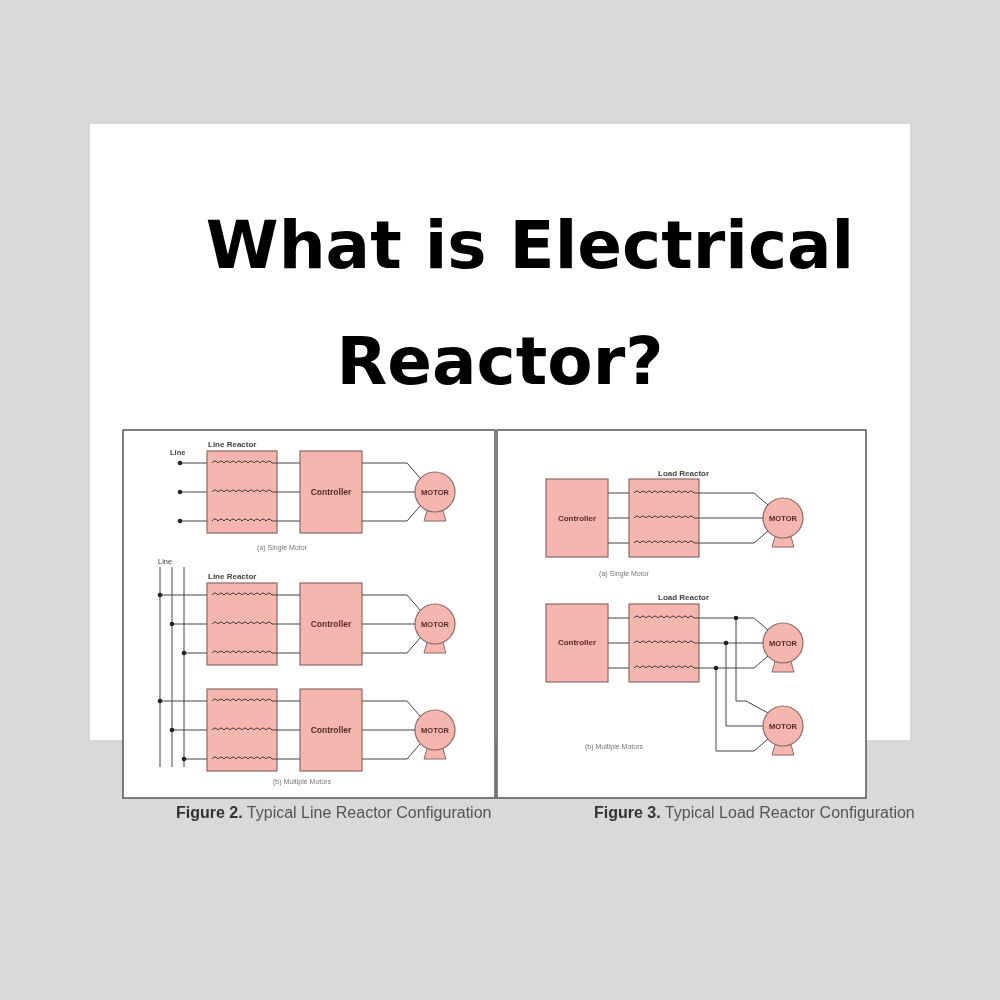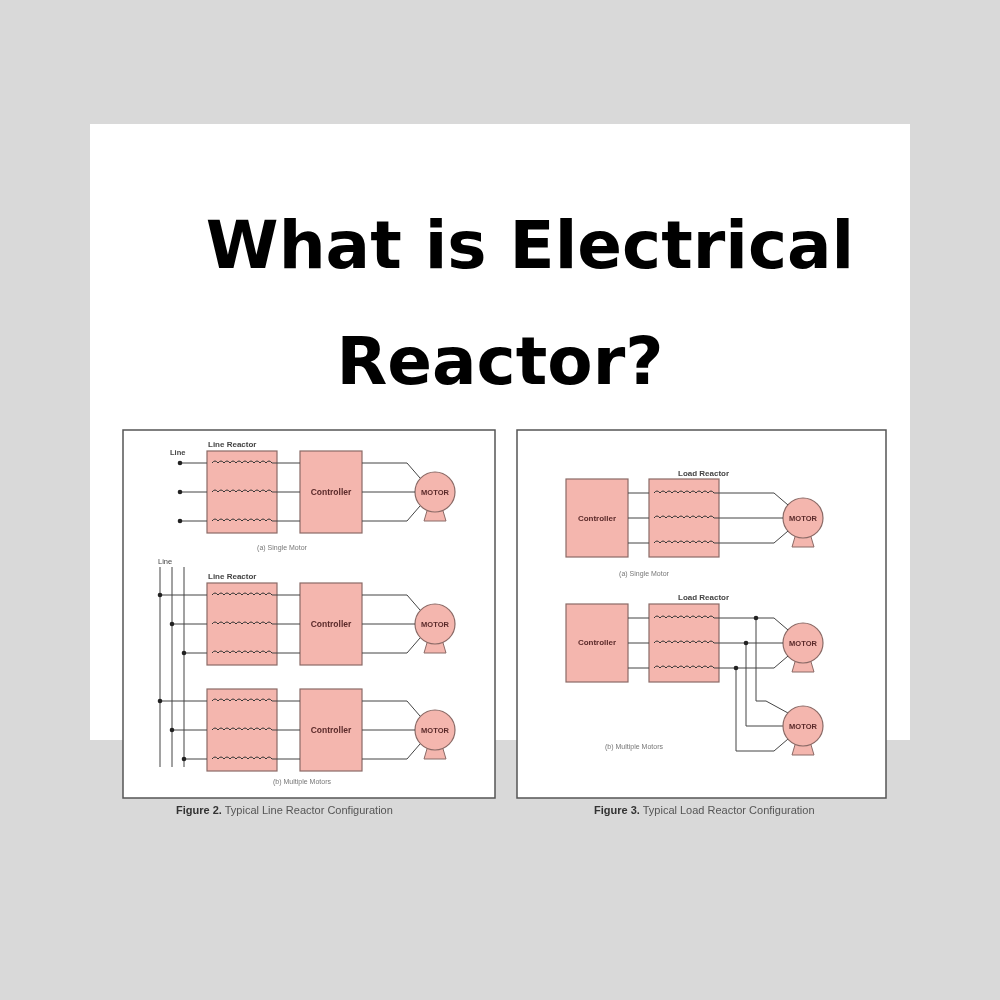--- a/index.html
+++ b/index.html
@@ -3,21 +3,21 @@
 <meta charset="utf-8">
 <style>
   html,body{margin:0;padding:0;}
   body{width:1000px;height:1000px;background:#d9d9d9;position:relative;overflow:hidden;font-family:"DejaVu Sans",sans-serif;}
   .card{position:absolute;left:90px;top:124px;width:820px;height:616px;background:#ffffff;}
   .title{position:absolute;left:0;top:64px;width:820px;text-align:center;font-family:"DejaVu Sans",sans-serif;font-weight:bold;font-size:66px;line-height:116px;color:#000;letter-spacing:0px;}
   .title .l1{display:block;padding-left:60px;}
   .title .l2{display:block;}
   .fig{position:absolute;}
   .fig svg{display:block;}
-  .caption{position:absolute;font-family:"Liberation Sans",sans-serif;font-size:11px;color:#555;white-space:nowrap;text-align:center;}
+  .caption{position:absolute;font-family:"Liberation Sans",sans-serif;font-size:16px;color:#555;white-space:nowrap;text-align:center;}
   .caption b{color:#333;}
 </style>
 </head>
 <body>
 
 <div class="card">
   <div class="title">
     <span class="l1">What is Electrical</span>
     <span class="l2">Reactor?</span>
   </div>
@@ -106,21 +106,21 @@
         <polyline points="275,301 293,301" fill="none" stroke="#444444" stroke-width="1"></polyline>
         <polyline points="275,330 285,330 298,315" fill="none" stroke="#444444" stroke-width="1"></polyline>
         <text x="180" y="355" font-size="7" text-anchor="middle" font-family="Liberation Sans, sans-serif" font-weight="normal" fill="#777">(b) Multiple Motors</text>
       </svg>
   </div>
   <div class="caption" style="left:86px;top:680px;">
     <b>Figure 2.</b>
     <span>Typical Line Reactor Configuration</span>
   </div>
 
-  <div class="fig" id="fig3" style="left:426px;top:305px;">
+  <div class="fig" id="fig3" style="left:406px;top:305px;">
     <svg id="svg3" width="372" height="372" viewBox="0 0 372 372">
         <rect x="1" y="1" width="369" height="368" fill="#fff" stroke="#555555" stroke-width="1.5"></rect>
         <text x="162" y="47" font-size="8" text-anchor="start" font-family="Liberation Sans, sans-serif" font-weight="bold" fill="#444444">Load Reactor</text>
         <rect x="50" y="50" width="62" height="78" fill="#f4b6ae" stroke="#8a6a66" stroke-width="1.2"></rect>
         <text x="81" y="92" font-size="8" text-anchor="middle" font-family="Liberation Sans, sans-serif" font-weight="bold" fill="#5a2a2a">Controller</text>
         <rect x="133" y="50" width="70" height="78" fill="#f4b6ae" stroke="#8a6a66" stroke-width="1.2"></rect>
         <polyline points="112,64 133,64" fill="none" stroke="#444444" stroke-width="1"></polyline>
         <path d="M138,64 Q141,60 144,64 Q147,60 150,64 Q153,60 156,64 Q159,60 162,64 Q165,60 168,64 Q171,60 174,64 Q177,60 180,64 Q183,60 186,64 Q189,60 192,64 Q195,60 198,64" fill="none" stroke="#333" stroke-width="1"></path>
         <polyline points="198,64 250,64" fill="none" stroke="#444444" stroke-width="1"></polyline>
         <polyline points="112,89 133,89" fill="none" stroke="#444444" stroke-width="1"></polyline>

